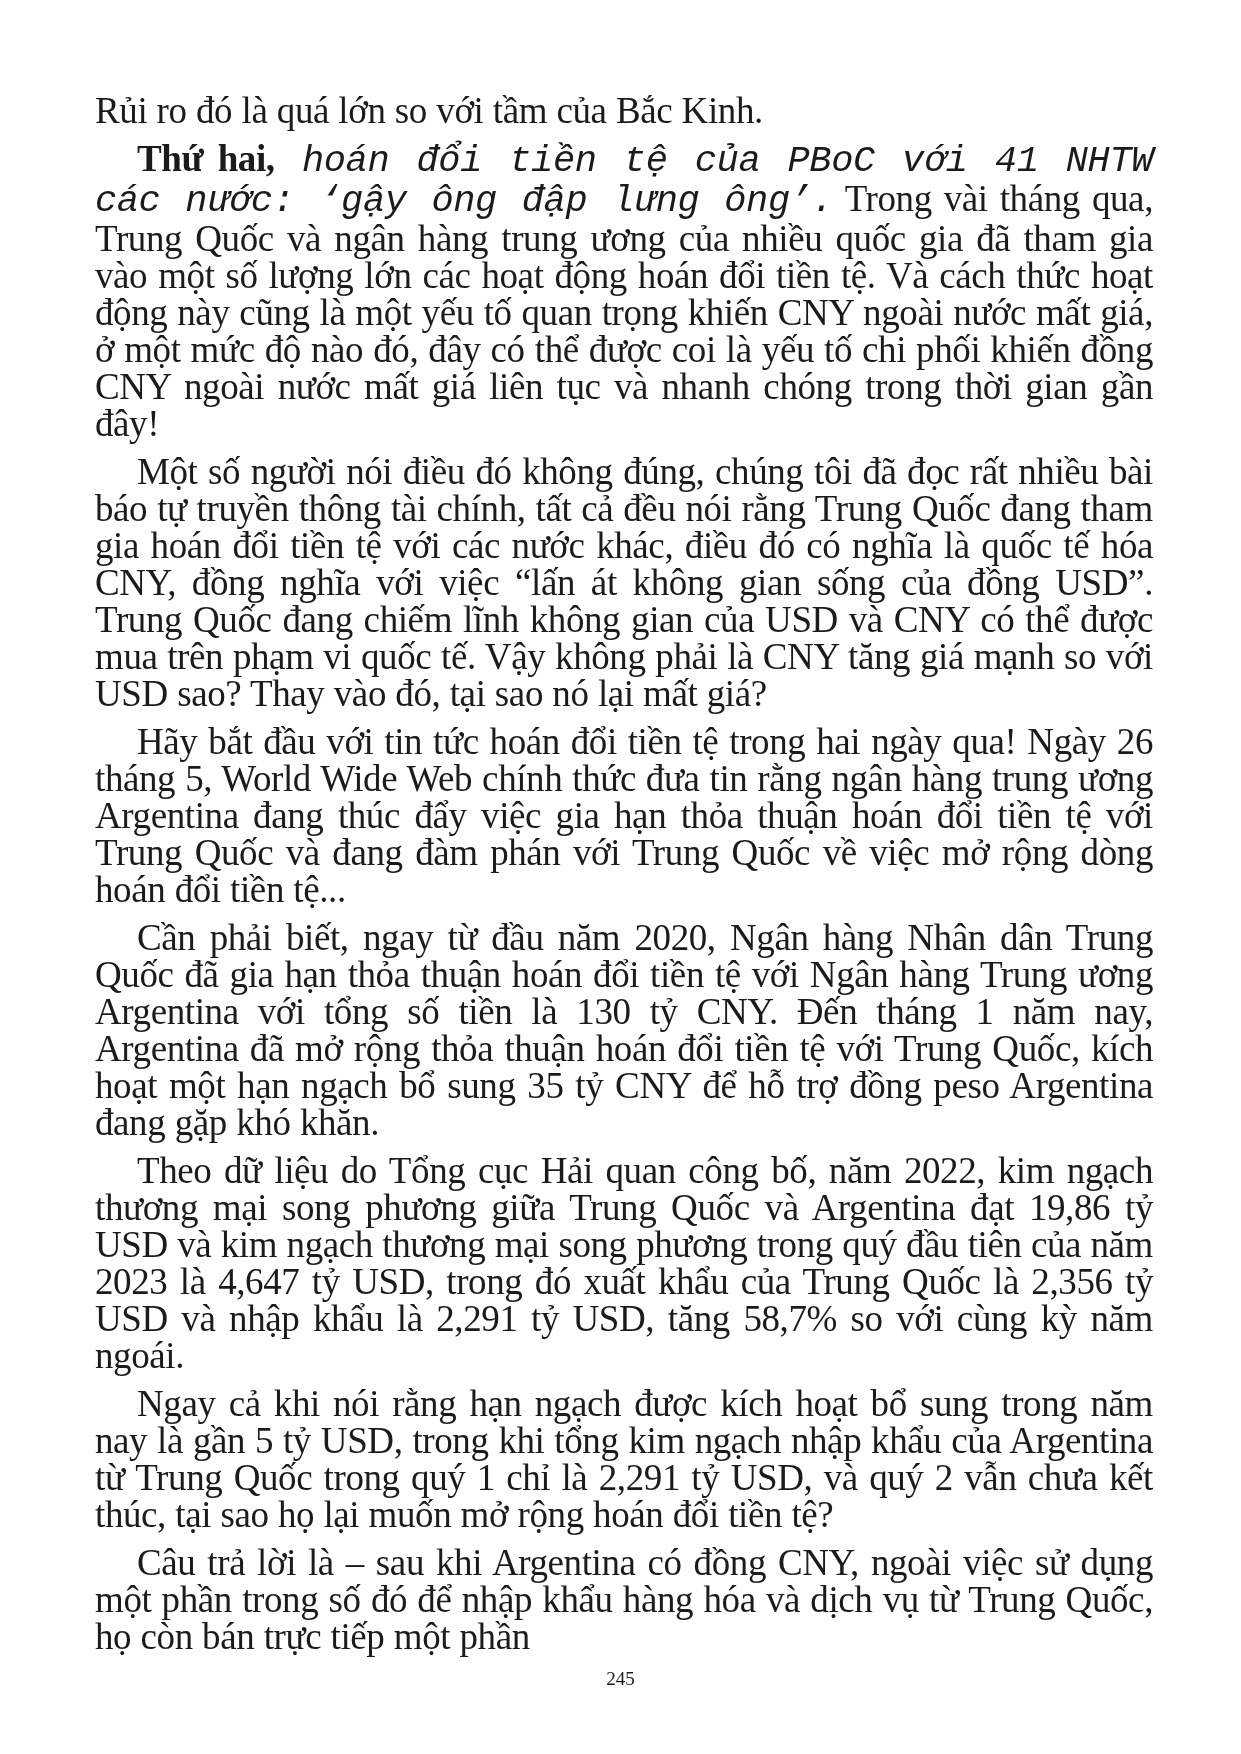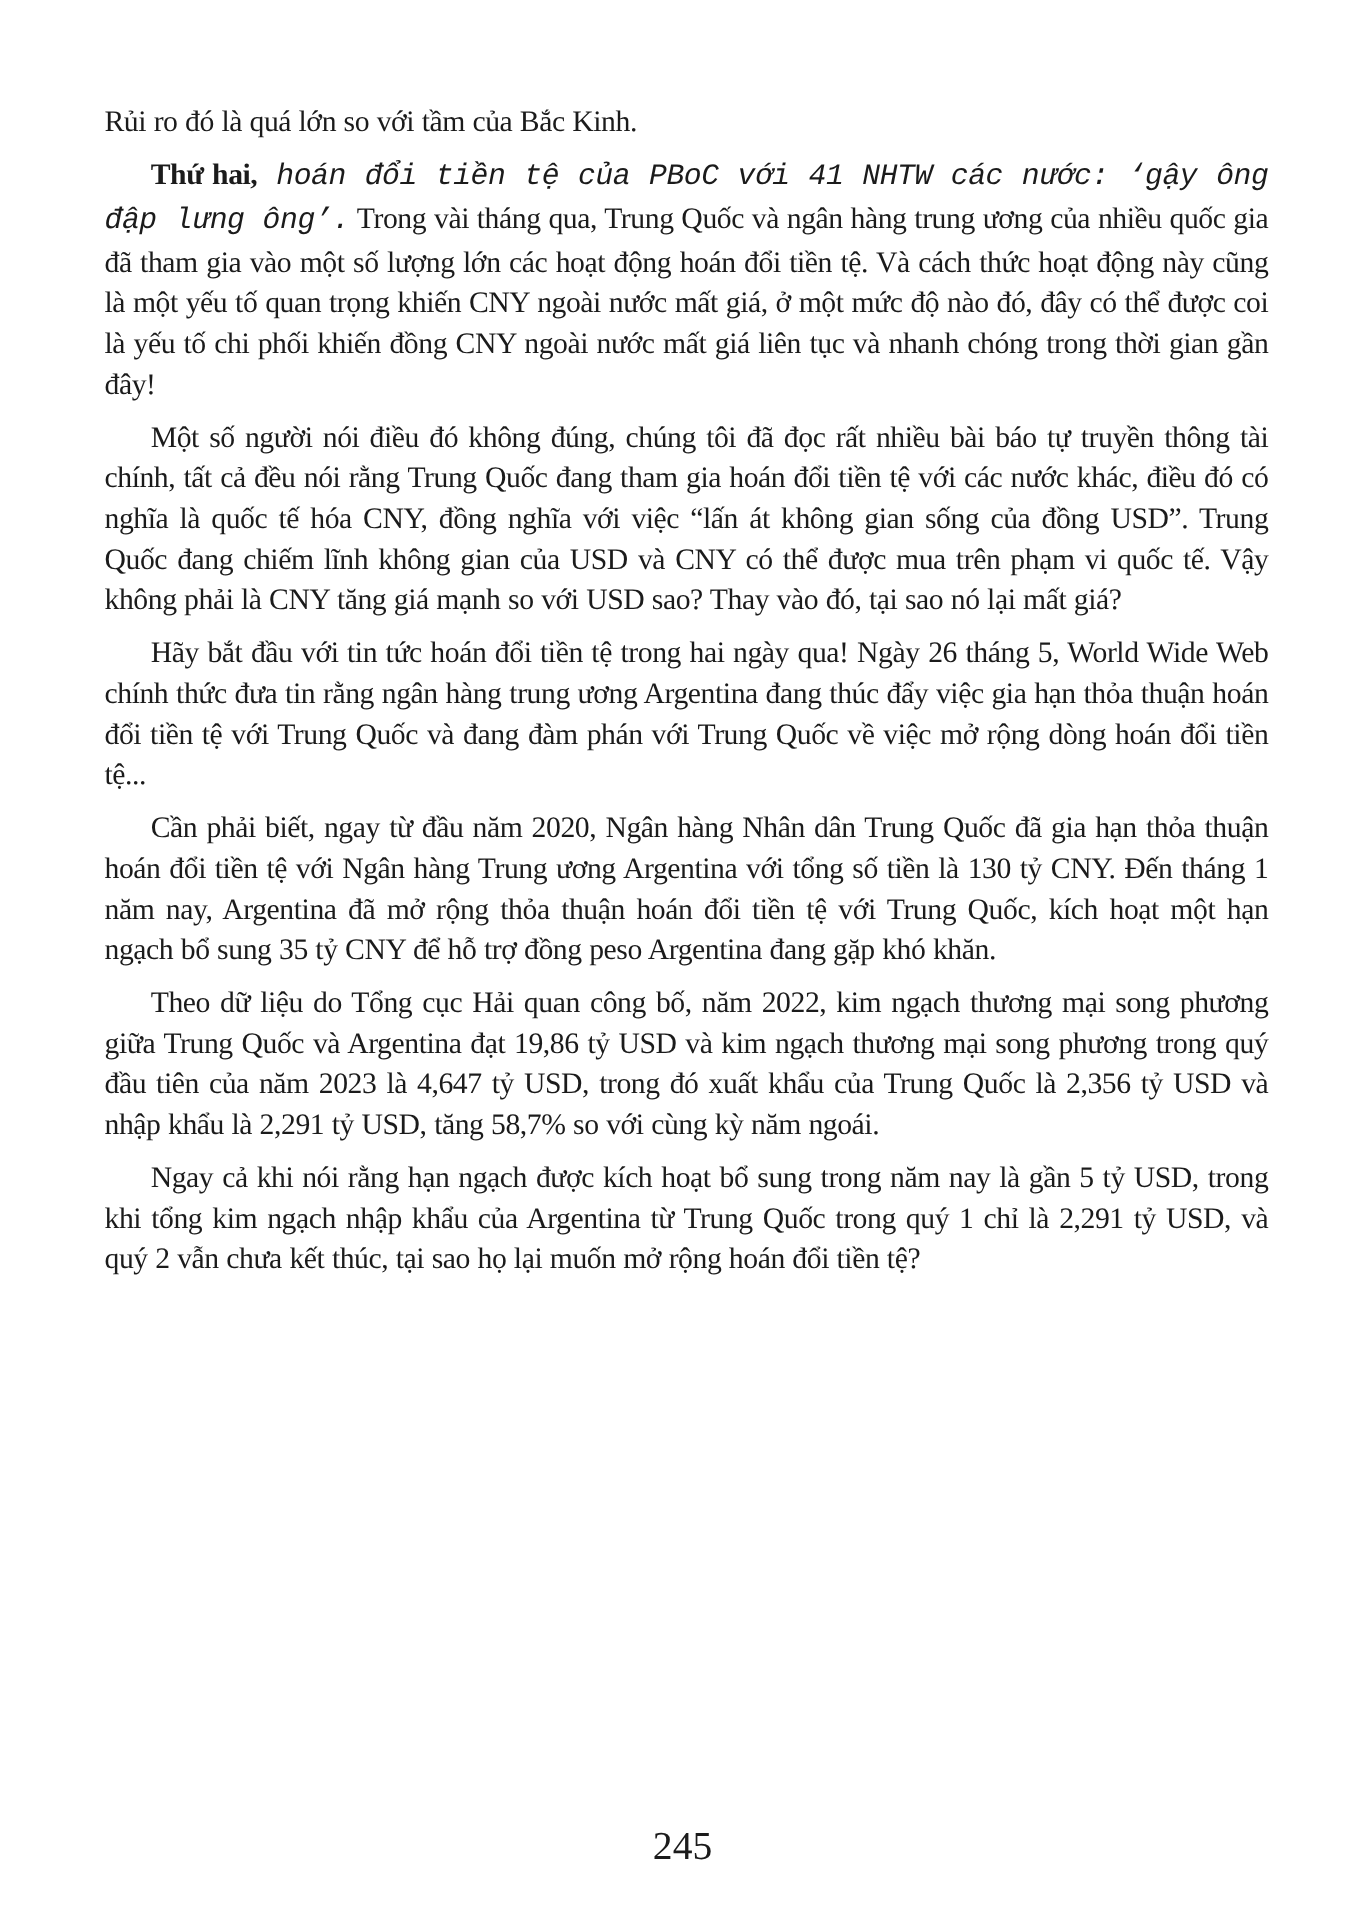--- a/index.html
+++ b/index.html
@@ -18,51 +18,52 @@
     color: #1b1b1b;
   }
   .text-content {
     position: absolute;
     top: 92px;
     left: 95px;
     width: 1058px;
   }
   p.para {
     margin: 0 0 11px 0;
-    font-size: 27px;
+    font-size: 37px;
     line-height: 37px;
     text-align: justify;
     text-indent: 42px;
     letter-spacing: -0.4px;
     word-spacing: 0.5px;
   }
   p.para.no-indent {
     text-indent: 0;
   }
   .run-regular { font-style: normal; font-weight: 400; }
   .run-italic { font-style: italic; font-weight: 400; font-family: Liberation Mono, monospace; }
   .run-bold-italic { font-weight: 700; }
   .page-number {
     position: absolute;
     top: 1660px;
     left: 0;
     width: 100%;
     text-align: center;
-    font-size: 36px;
+    font-size: 19px;
     line-height: 37px;
     color: #1b1b1b;
   }
 </style>
 </head>
 <body>
 
 <div class="page">
   <div class="text-content">
       <p class="para no-indent"><span class="run-regular">Rủi ro đó là quá lớn so với tầm của Bắc Kinh.</span></p>
       <p class="para"><span class="run-bold-italic">Thứ hai,</span><span class="run-italic"> hoán đổi tiền tệ của PBoC với 41 NHTW các nước: ‘gậy ông đập lưng ông’.</span><span class="run-regular"> Trong vài tháng qua, Trung Quốc và ngân hàng trung ương của nhiều quốc gia đã tham gia vào một số lượng lớn các hoạt động hoán đổi tiền tệ. Và cách thức hoạt động này cũng là một yếu tố quan trọng khiến CNY ngoài nước mất giá, ở một mức độ nào đó, đây có thể được coi là yếu tố chi phối khiến đồng CNY ngoài nước mất giá liên tục và nhanh chóng trong thời gian gần đây!</span></p>
       <p class="para"><span class="run-regular">Một số người nói điều đó không đúng, chúng tôi đã đọc rất nhiều bài báo tự truyền thông tài chính, tất cả đều nói rằng Trung Quốc đang tham gia hoán đổi tiền tệ với các nước khác, điều đó có nghĩa là quốc tế hóa CNY, đồng nghĩa với việc “lấn át không gian sống của đồng USD”. Trung Quốc đang chiếm lĩnh không gian của USD và CNY có thể được mua trên phạm vi quốc tế. Vậy không phải là CNY tăng giá mạnh so với USD sao? Thay vào đó, tại sao nó lại mất giá?</span></p>
       <p class="para"><span class="run-regular">Hãy bắt đầu với tin tức hoán đổi tiền tệ trong hai ngày qua! Ngày 26 tháng 5, World Wide Web chính thức đưa tin rằng ngân hàng trung ương Argentina đang thúc đẩy việc gia hạn thỏa thuận hoán đổi tiền tệ với Trung Quốc và đang đàm phán với Trung Quốc về việc mở rộng dòng hoán đổi tiền tệ...</span></p>
       <p class="para"><span class="run-regular">Cần phải biết, ngay từ đầu năm 2020, Ngân hàng Nhân dân Trung Quốc đã gia hạn thỏa thuận hoán đổi tiền tệ với Ngân hàng Trung ương Argentina với tổng số tiền là 130 tỷ CNY. Đến tháng 1 năm nay, Argentina đã mở rộng thỏa thuận hoán đổi tiền tệ với Trung Quốc, kích hoạt một hạn ngạch bổ sung 35 tỷ CNY để hỗ trợ đồng peso Argentina đang gặp khó khăn.</span></p>
       <p class="para"><span class="run-regular">Theo dữ liệu do Tổng cục Hải quan công bố, năm 2022, kim ngạch thương mại song phương giữa Trung Quốc và Argentina đạt 19,86 tỷ USD và kim ngạch thương mại song phương trong quý đầu tiên của năm 2023 là 4,647 tỷ USD, trong đó xuất khẩu của Trung Quốc là 2,356 tỷ USD và nhập khẩu là 2,291 tỷ USD, tăng 58,7% so với cùng kỳ năm ngoái.</span></p>
       <p class="para"><span class="run-regular">Ngay cả khi nói rằng hạn ngạch được kích hoạt bổ sung trong năm nay là gần 5 tỷ USD, trong khi tổng kim ngạch nhập khẩu của Argentina từ Trung Quốc trong quý 1 chỉ là 2,291 tỷ USD, và quý 2 vẫn chưa kết thúc, tại sao họ lại muốn mở rộng hoán đổi tiền tệ?</span></p>
+      <p class="para"><span class="run-regular">Câu trả lời là – sau khi Argentina có đồng CNY, ngoài việc sử dụng một phần trong số đó để nhập khẩu hàng hóa và dịch vụ từ Trung Quốc, họ còn bán trực tiếp một phần</span></p>
     </div>
   <div class="page-number">245</div>
 </div>
 
 </body></html>

